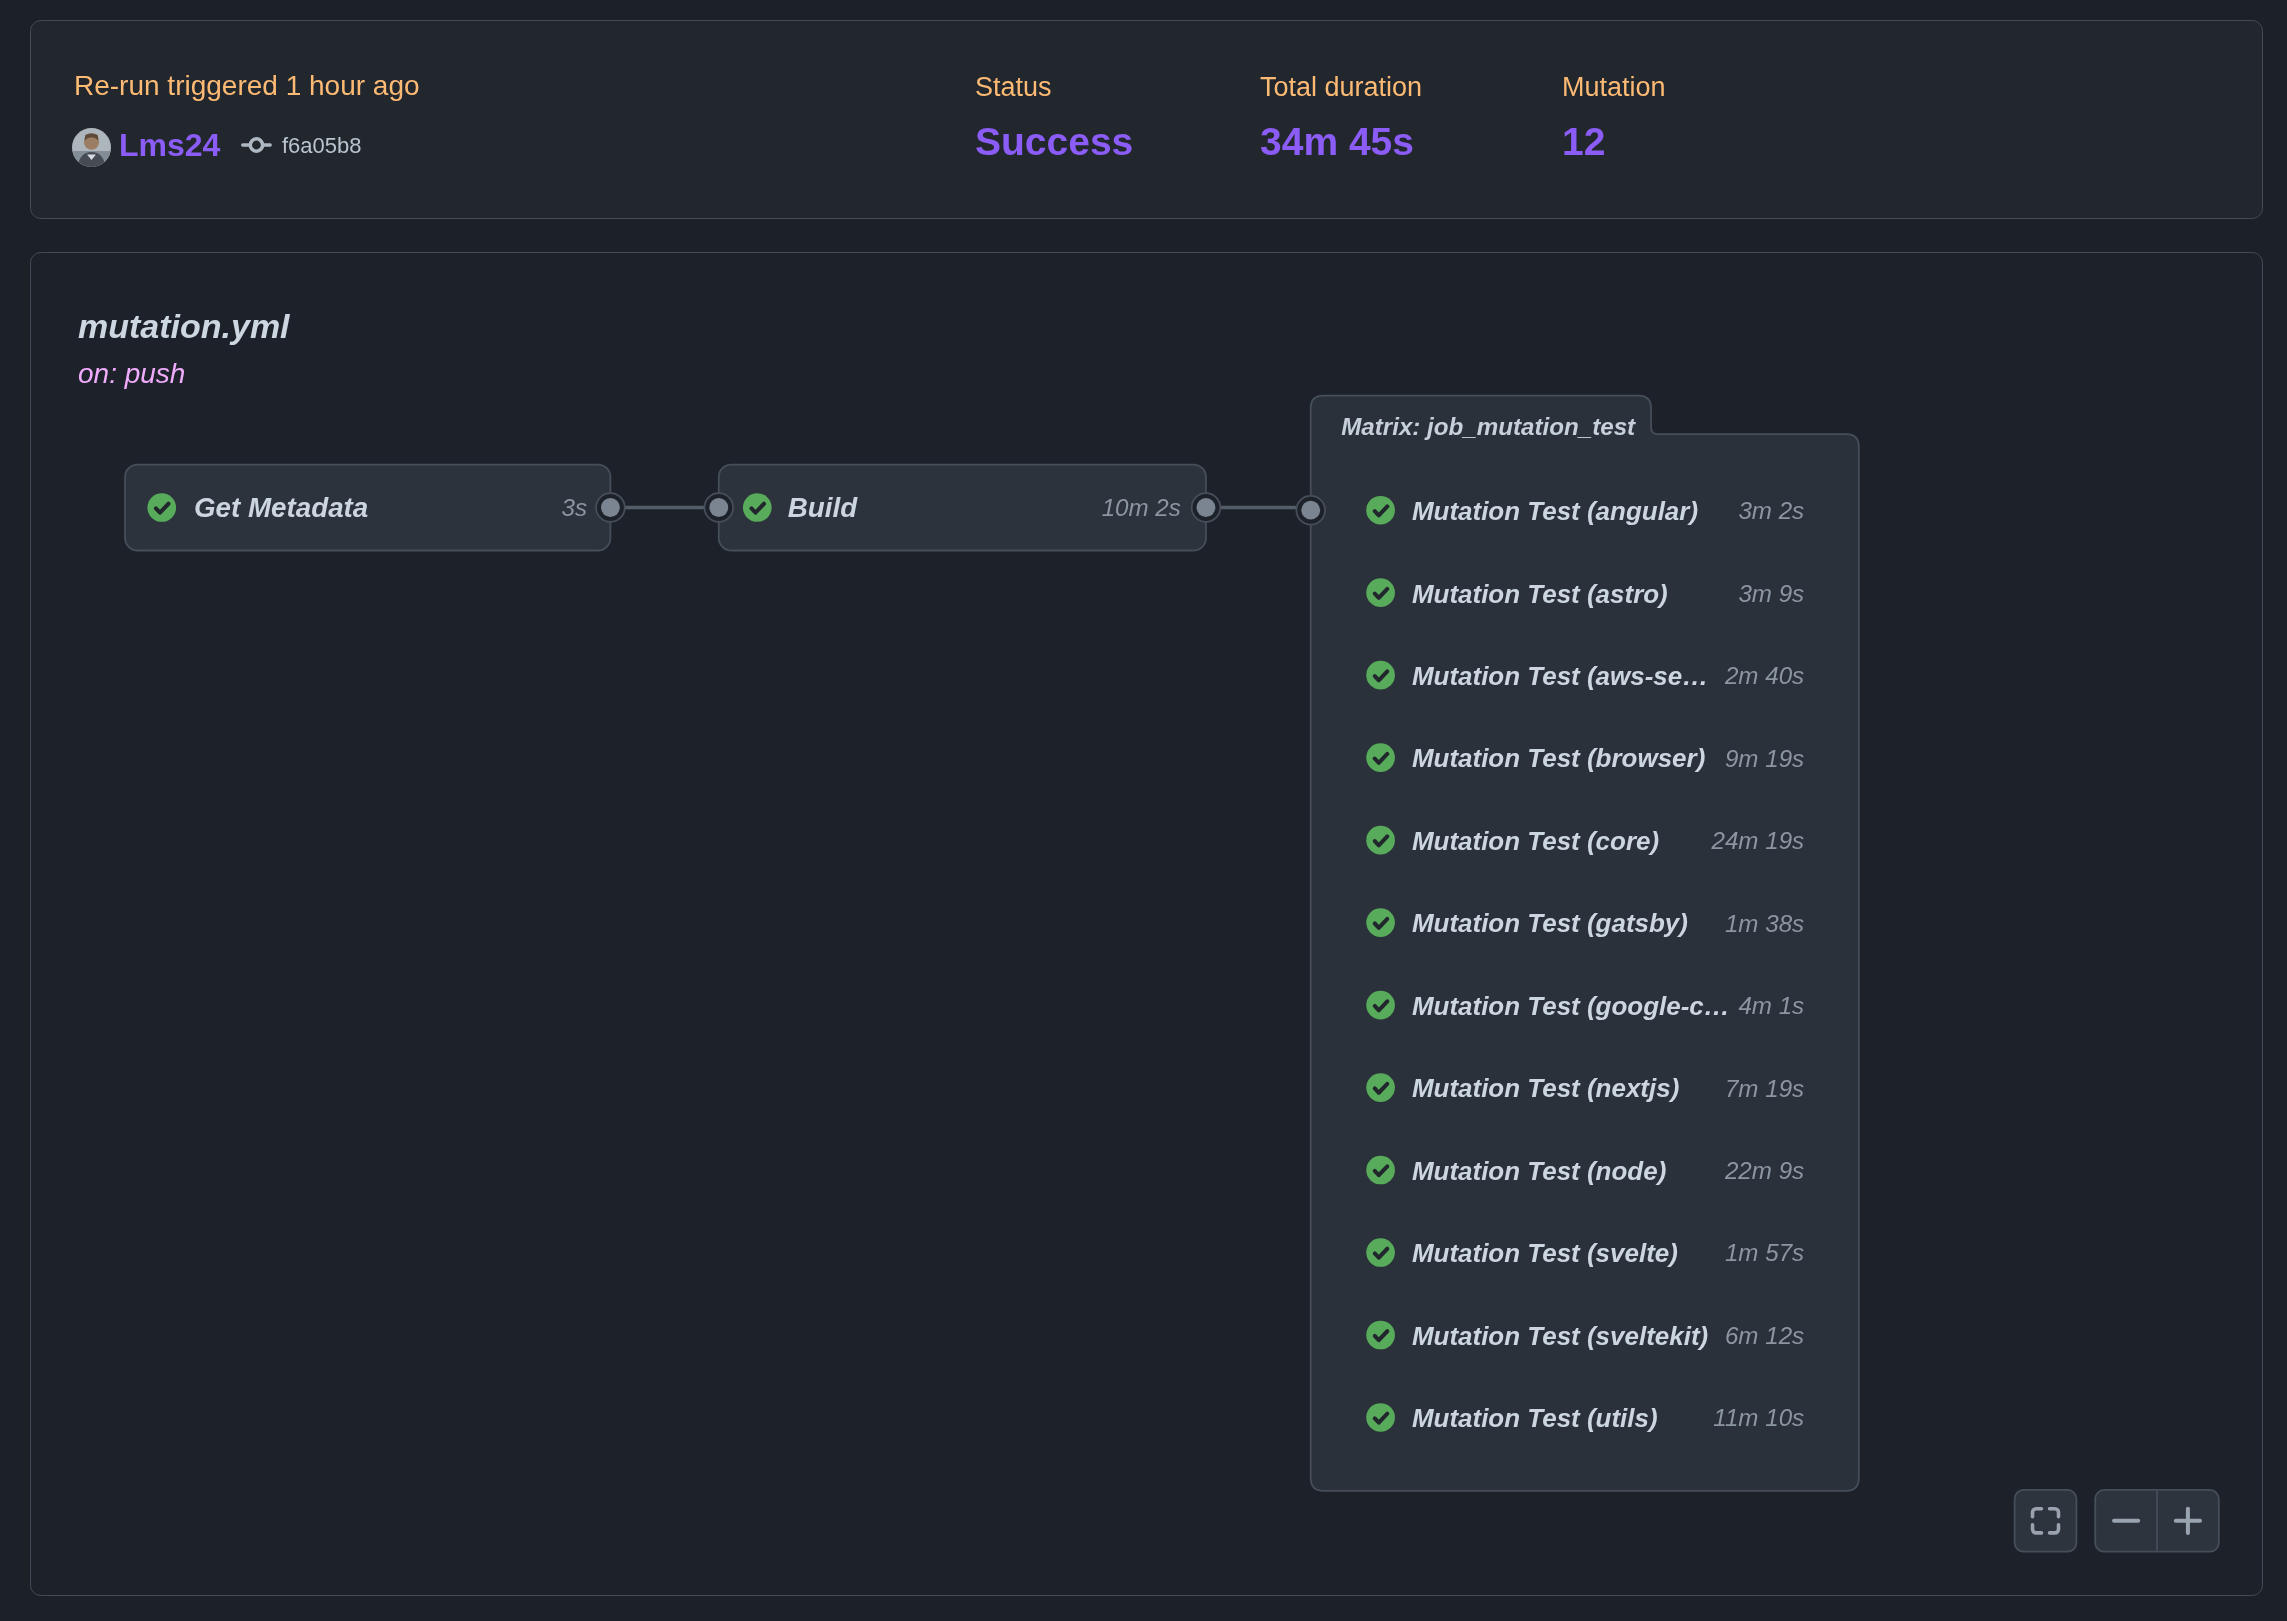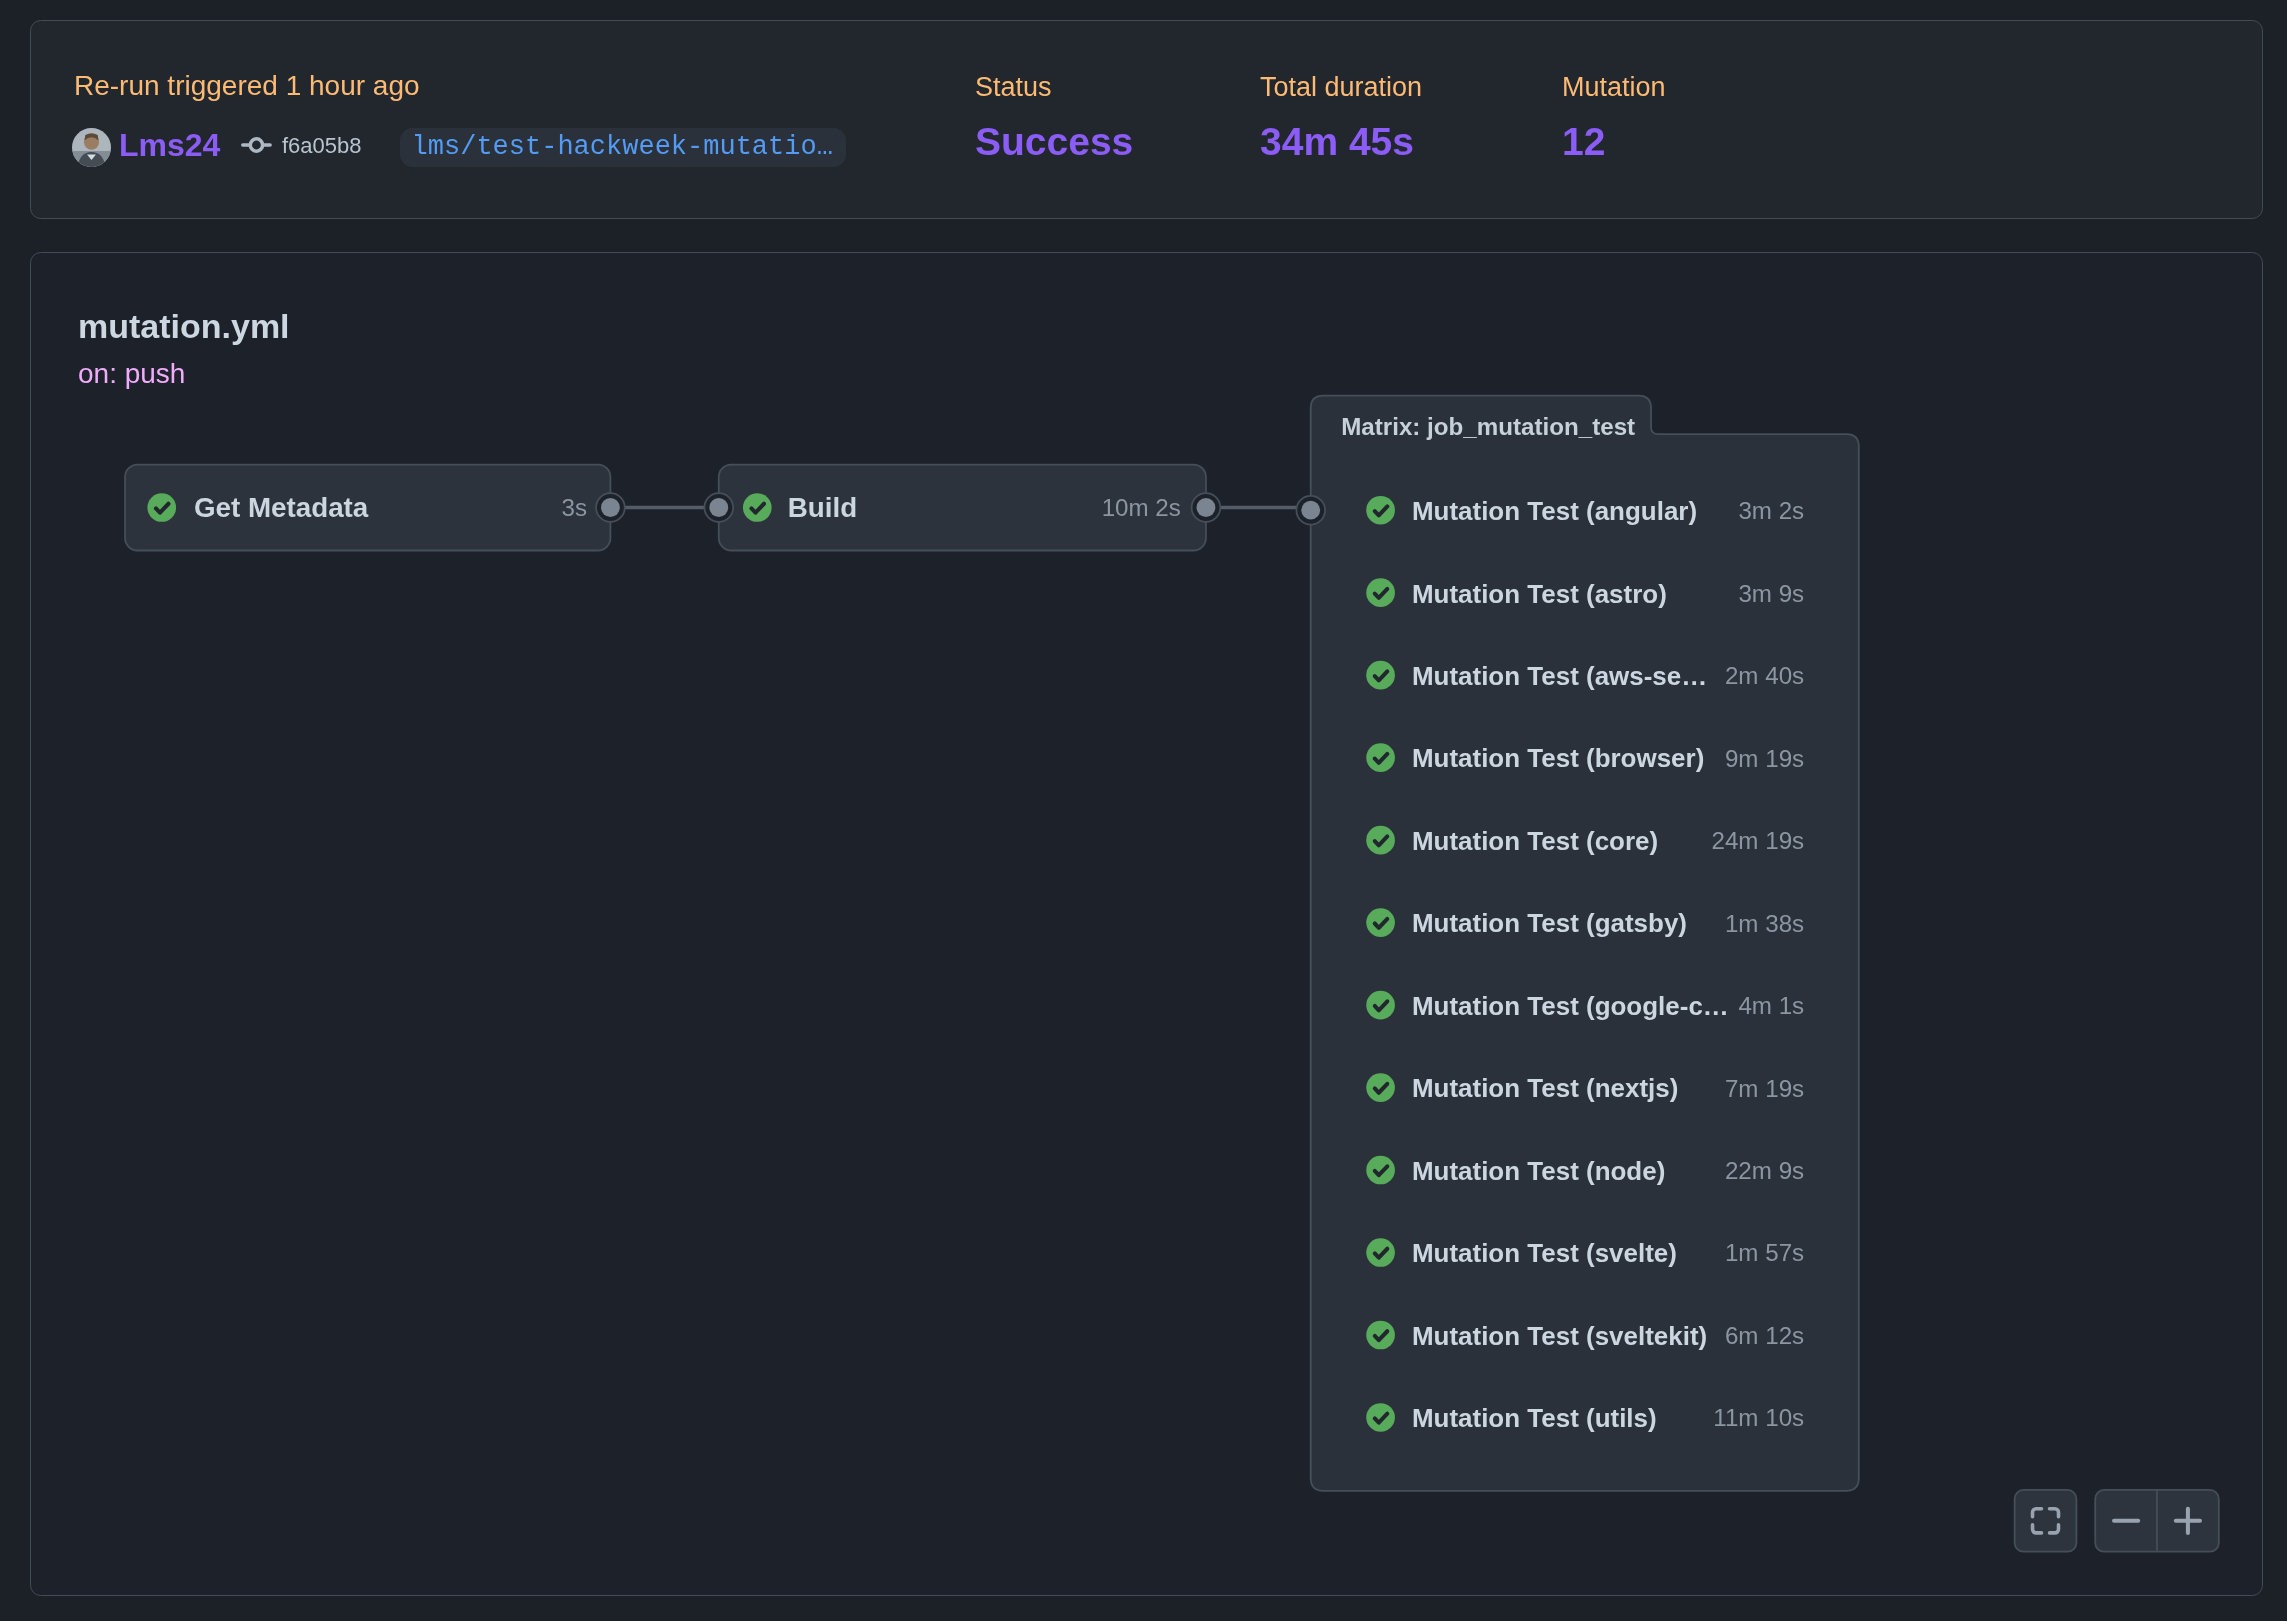--- a/index.html
+++ b/index.html
@@ -1,21 +1,21 @@
 <!DOCTYPE html>
 <html style="font-size:14.3px"><head>
 <meta charset="utf-8">
 <style>
   html,body{margin:0;padding:0;background:#1c2127;}
   *{box-sizing:border-box;}
   #page{position:relative;width:2287px;height:1621px;background:#1c2127;overflow:hidden;
         font-family:"Liberation Sans",sans-serif;}
   .card{position:absolute;border:1.8px solid #424c56;border-radius:10.7px;}
   #card1{left:30px;top:19.7px;width:2233px;height:199px;background:#22272e;}
-  #card2{left:30px;top:252px;width:2233px;height:1344px;background:#1d222a;}
+  #card2{left:30px;top:252px;width:2233px;height:1344px;background:#1d222a;font-style:italic;}
   .abs{position:absolute;}
   .lbl{font-size:27px;line-height:27px;color:#fdba74;}
   .val{font-size:39px;line-height:39px;font-weight:bold;color:#8b5cf6;}
 </style>
 </head>
 <body>
 <div id="page">
 
   <div id="card1" class="card">
     <div class="abs lbl" style="left:43px;top:51px;font-size:28px;">Re-run triggered 1 hour ago</div>
@@ -39,23 +39,20 @@
 
     <svg class="abs" style="left:208px;top:109px;" width="34" height="30" viewBox="0 0 38 34">
       <g stroke="#adb8c3" stroke-width="4" fill="none" stroke-linecap="round">
         <line x1="4" y1="17" x2="12" y2="17"></line>
         <line x1="27" y1="17" x2="35" y2="17"></line>
         <circle cx="19.5" cy="17" r="7"></circle>
       </g>
     </svg>
     <div class="abs" style="left:251px;top:110px;font-size:22px;line-height:29px;color:#b9c4cf;">f6a05b8</div>
 
-    <div class="abs" style="left:369px;top:107px;width:446px;height:39px;border-radius:12.5px;background:#2b313a;">
-      <div class="abs" style="left:11.6px;top:0;line-height:39px;font-family:'Liberation Mono',monospace;font-size:27px;color:#539bf5;white-space:nowrap;">lms/test-hackweek-mutatio…</div>
-    </div>
 
     <div class="abs lbl" style="left:944px;top:53px;">Status</div>
     <div class="abs val" style="left:944px;top:101px;">Success</div>
     <div class="abs lbl" style="left:1229px;top:53px;">Total duration</div>
     <div class="abs val" style="left:1229px;top:101px;">34m 45s</div>
     <div class="abs lbl" style="left:1531px;top:53px;">Mutation</div>
     <div class="abs val" style="left:1531px;top:101px;">12</div>
   </div>
 
   <div id="card2" class="card">

